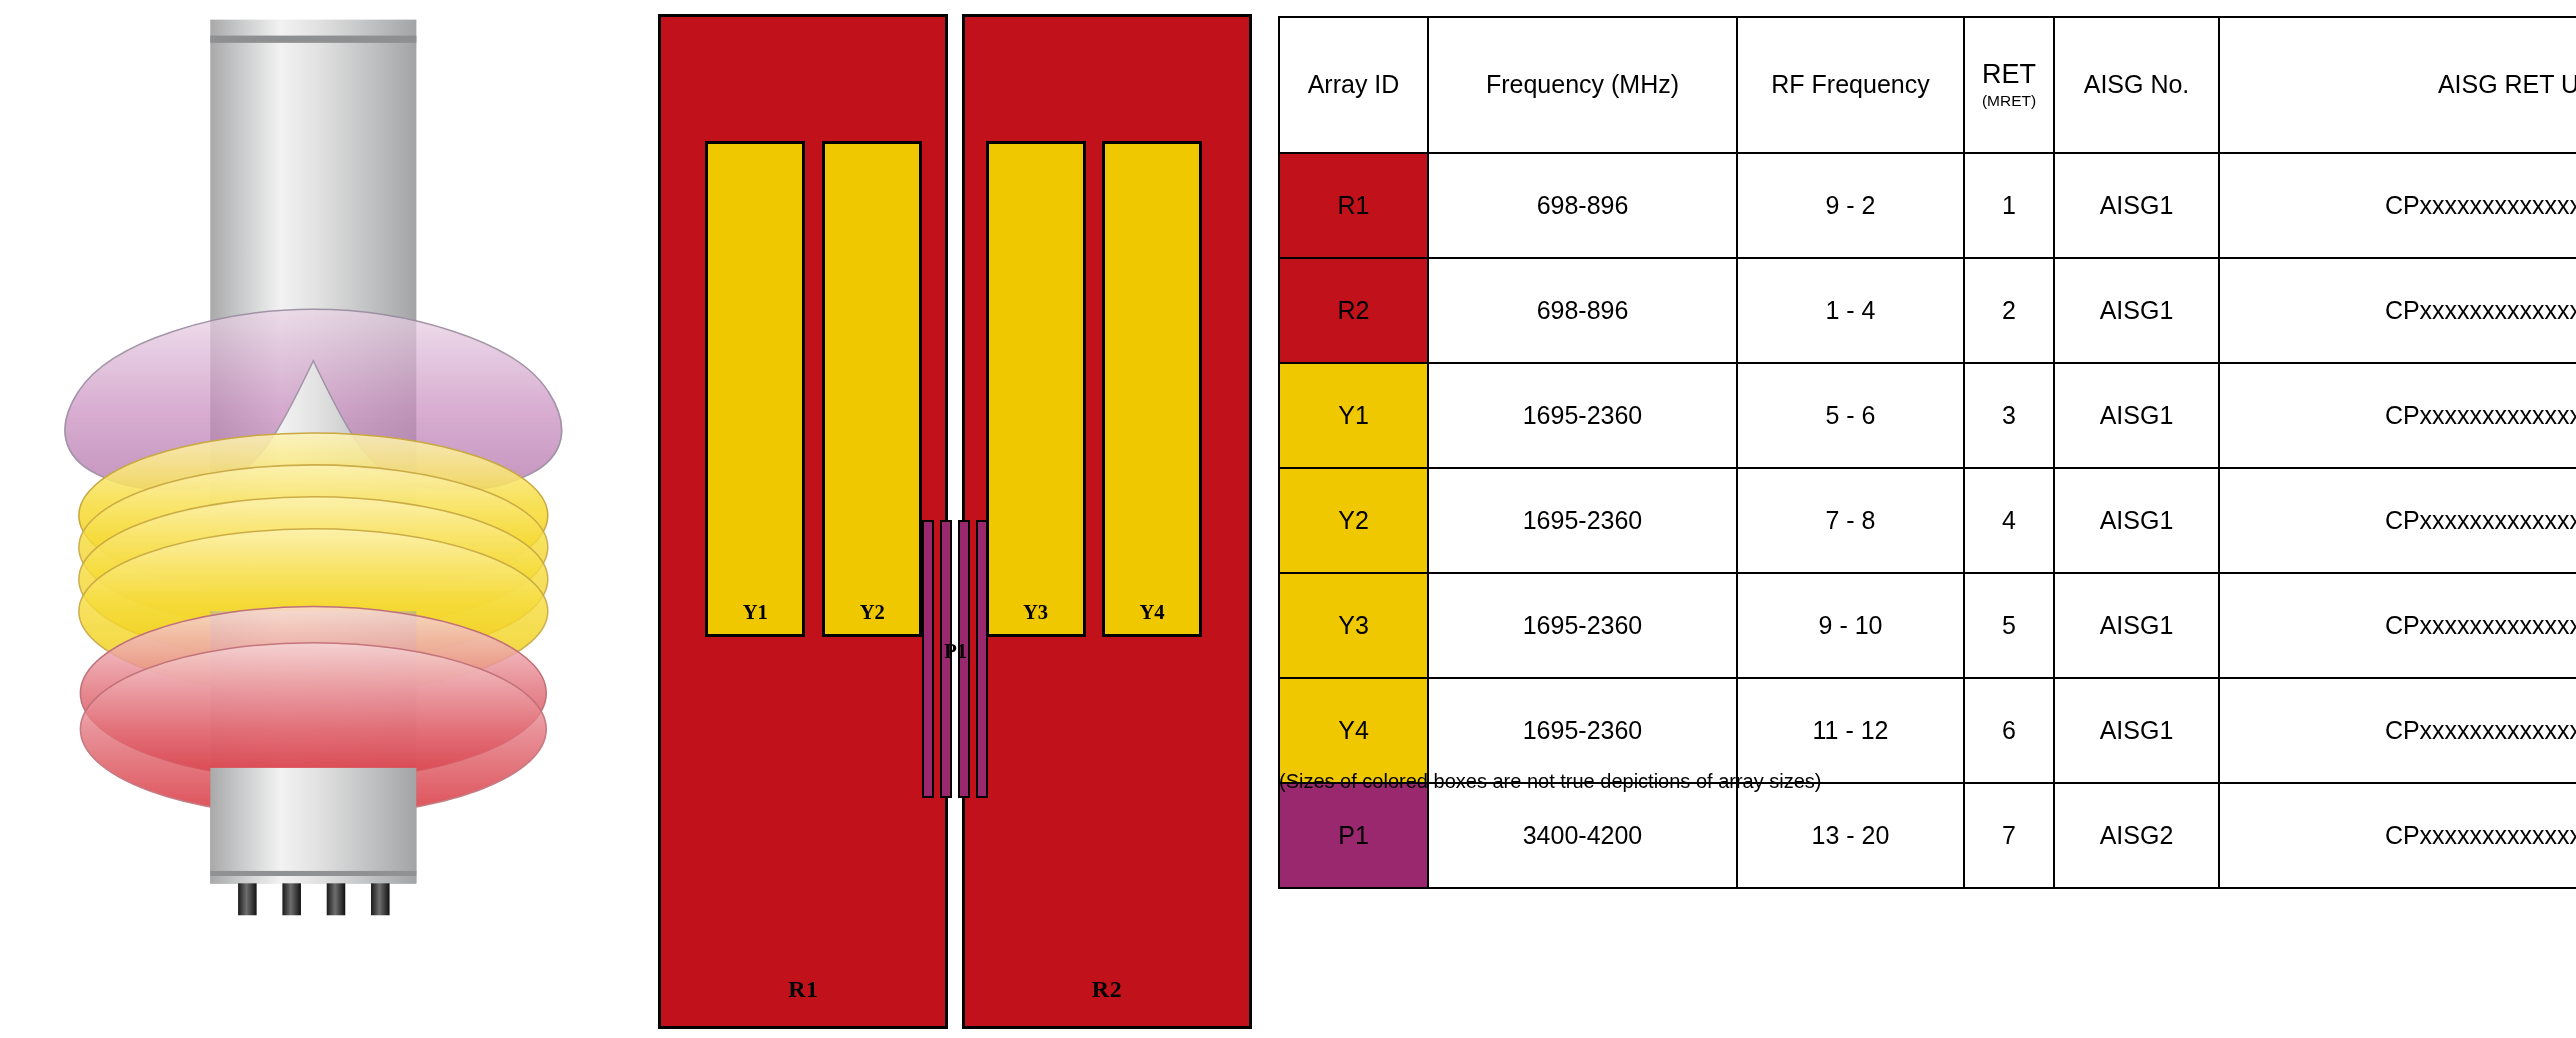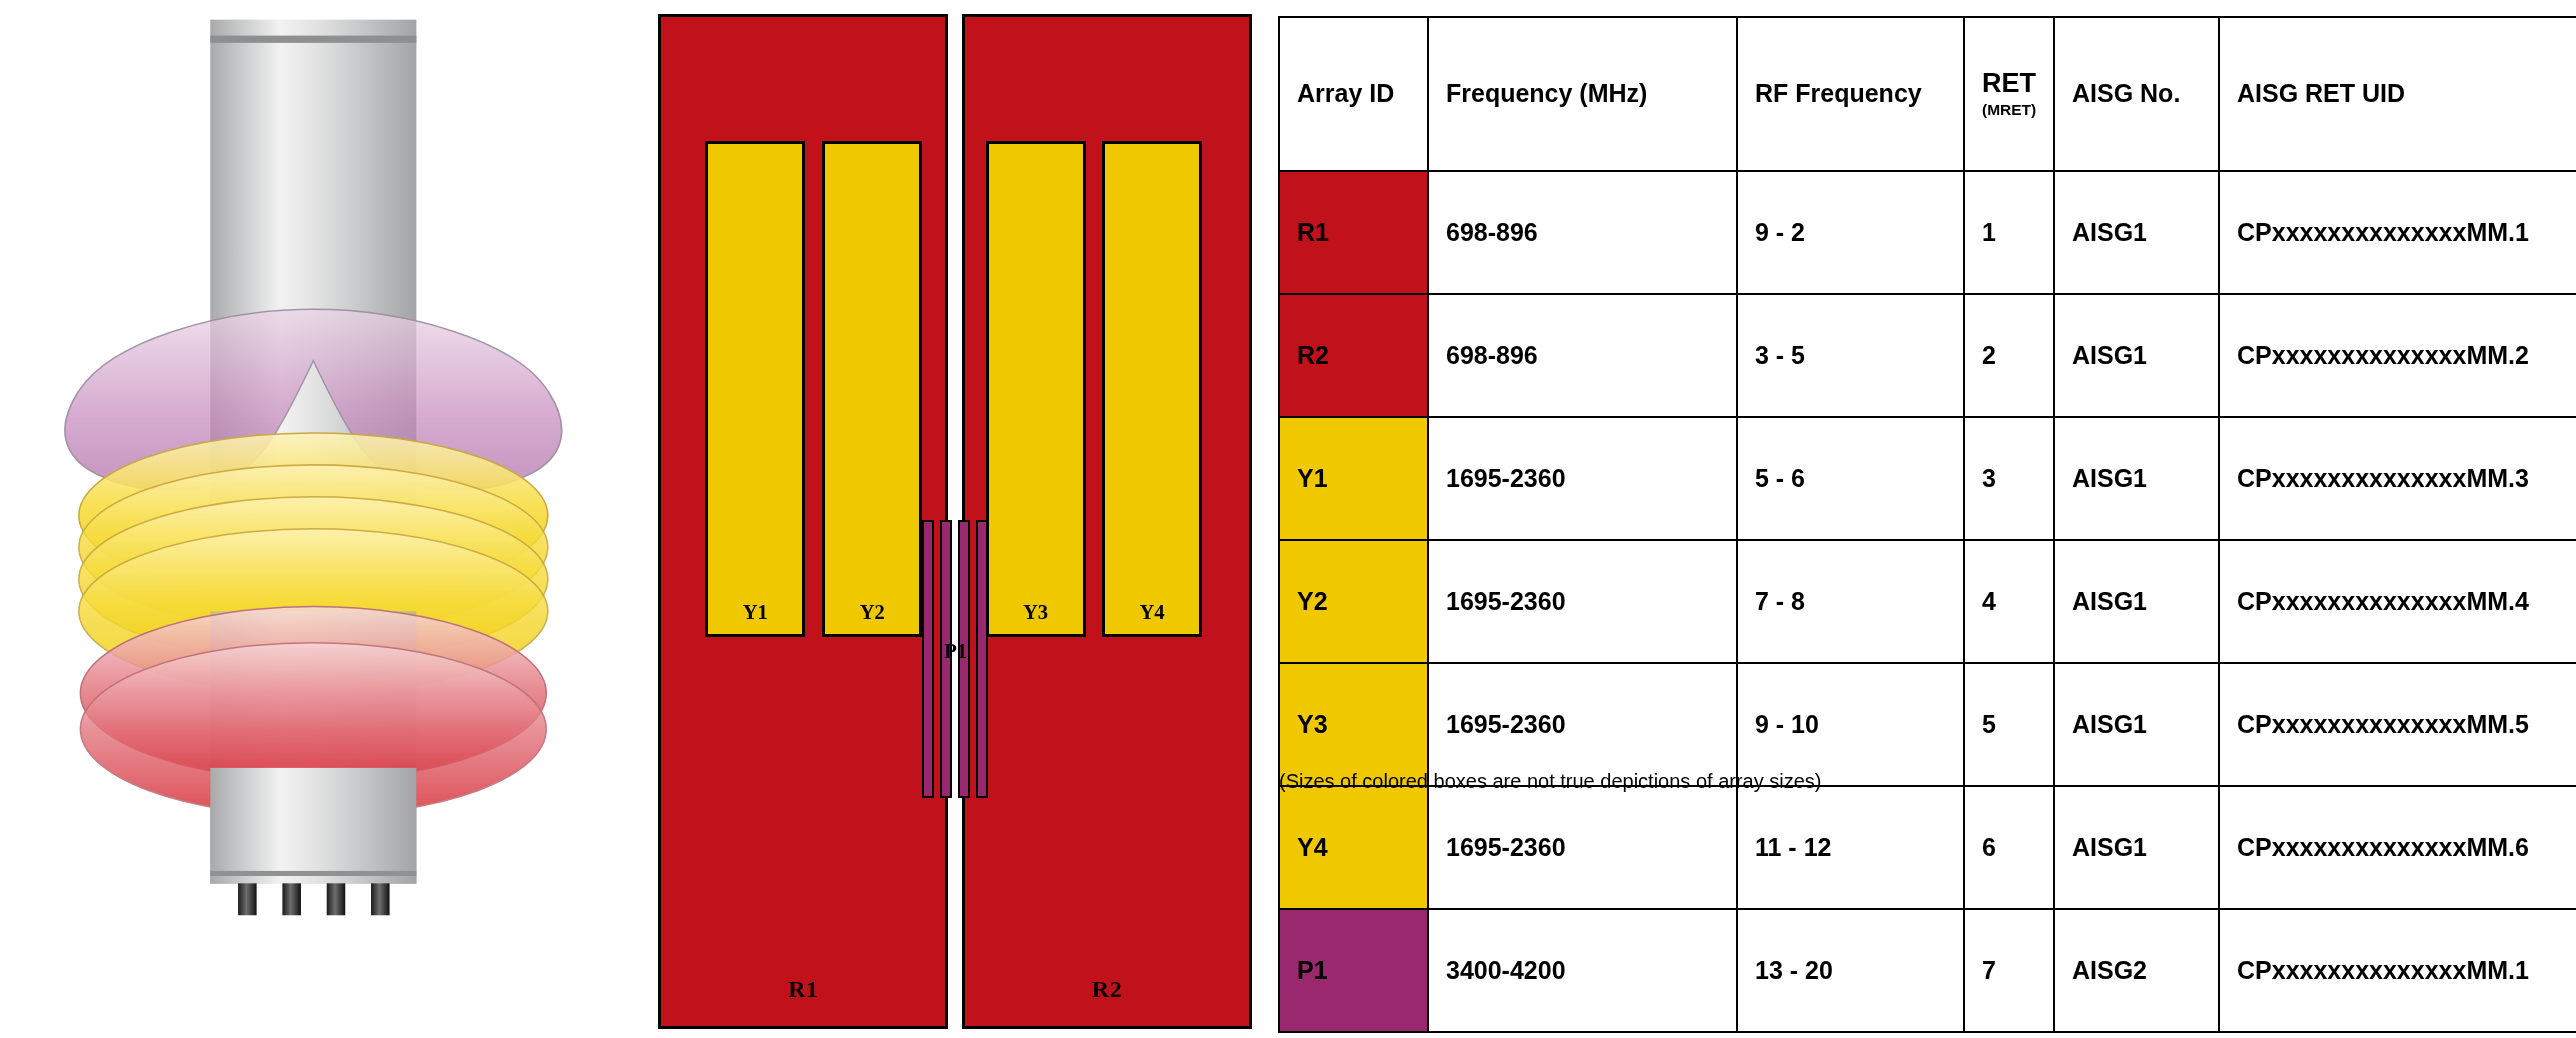--- a/index.html
+++ b/index.html
@@ -122,26 +122,26 @@
     width: 1546px;
   }
   table#spec-table {
     border-collapse: collapse;
     table-layout: fixed;
     width: 1545px;
     background: #ffffff;
   }
   #spec-table th, #spec-table td {
     border: 2.1px solid #000000;
-    text-align: left;
+    text-align: center;
     vertical-align: middle;
     font-size: 25px;
-    font-weight: bold;
-    color: #000000;
-    padding: 17px;
+    font-weight: normal;
+    color: #000000;
+    padding: 8px;
     height: 87px;
     line-height: 1.05;
   }
   #spec-table thead th { height: 118px; }
   .col-array-id  { width: 149px; }
   .col-frequency { width: 309px; }
   .col-rf        { width: 227px; }
   .col-ret       { width: 90px; }
   .col-aisg-no   { width: 165px; }
   .col-uid       { width: 604px; }
@@ -307,21 +307,21 @@
         <td class="swatch swatch-red">R1</td>
         <td>698-896</td>
         <td>9 - 2</td>
         <td>1</td>
         <td>AISG1</td>
         <td>CPxxxxxxxxxxxxxxMM.1</td>
       </tr>
       <tr>
         <td class="swatch swatch-red">R2</td>
         <td>698-896</td>
-        <td>3 - 5</td>
+        <td>1 - 4</td>
         <td>2</td>
         <td>AISG1</td>
         <td>CPxxxxxxxxxxxxxxMM.2</td>
       </tr>
       <tr>
         <td class="swatch swatch-yellow">Y1</td>
         <td>1695-2360</td>
         <td>5 - 6</td>
         <td>3</td>
         <td>AISG1</td>

